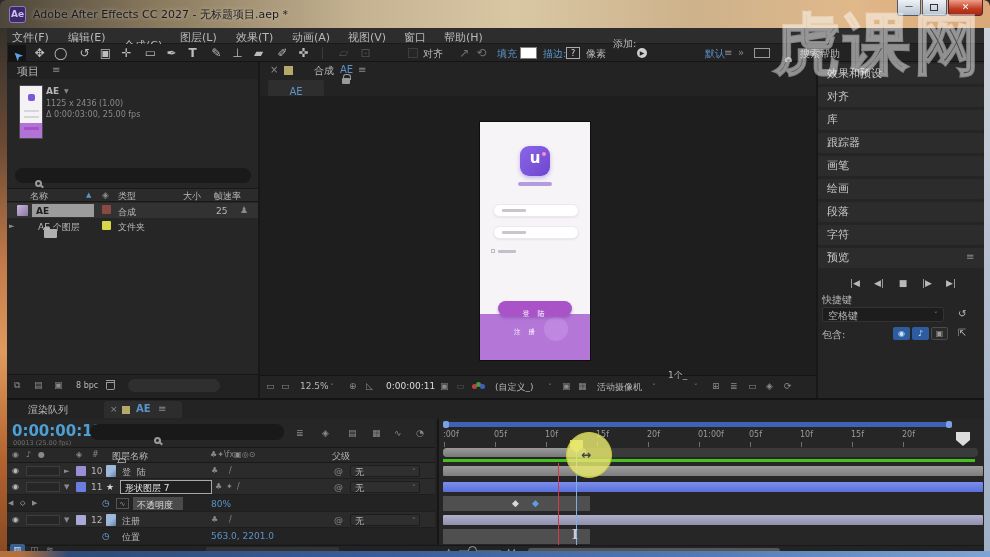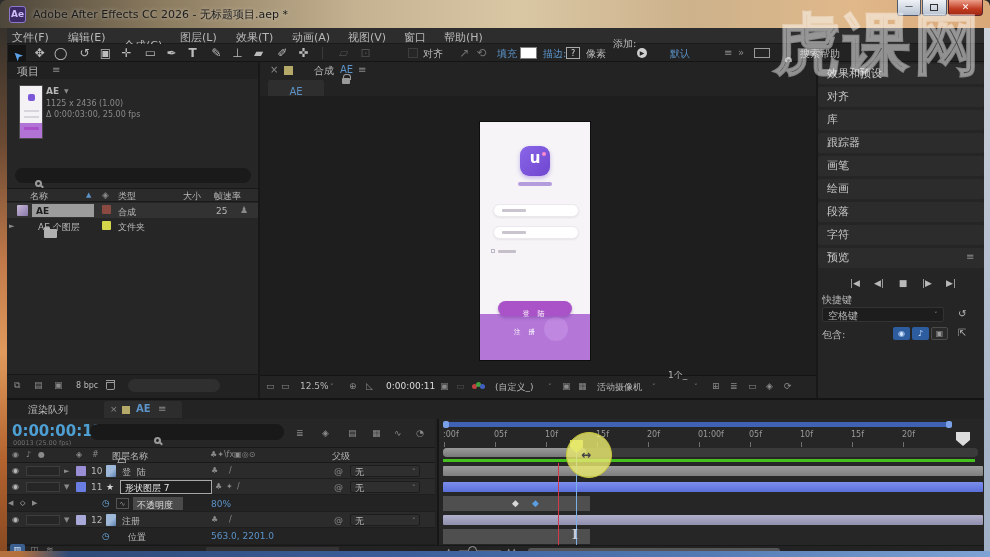--- a/index.html
+++ b/index.html
@@ -28,21 +28,21 @@
   .kdiam{font-size:9px;line-height:9px}
 </style>
 </head>
 <body>
 
 
 
 
 <div class="ab" style="left:0;top:0;width:990px;height:28px;background:linear-gradient(90deg,#4d463a,#8a7a5e 16%,#c4b291 36%,#d9c7a4 52%,#cdb28b 70%,#e0b88a 86%,#d9a878);border-radius:6px 6px 0 0"></div>
 <div class="ab" style="left:9px;top:6px;width:17px;height:17px;background:#3b2a66;border:1px solid #8a78c8;border-radius:3px;color:#cdbcf5;font-size:9px;font-weight:bold;text-align:center;line-height:15px">Ae</div>
-<div class="ab dk f11" style="left:33px;top:7px;text-shadow:0 0 4px rgba(255,255,255,0.55)">Adobe After Effects CC 2026 - 无标题项目.aep *</div>
+<div class="ab dk f11" style="left:33px;top:7px;text-shadow:0 0 4px rgba(255,255,255,0.55)">Adobe After Effects CC 2027 - 无标题项目.aep *</div>
 <div class="ab" style="left:897px;top:0;width:24px;height:16px;background:linear-gradient(#eef2f7,#b9c3d1);border:1px solid #50586a;border-top:none;border-radius:0 0 3px 3px;text-align:center;font-size:8px;color:#222;line-height:14px">—</div>
 <div class="ab" style="left:922px;top:0;width:25px;height:16px;background:linear-gradient(#eef2f7,#b9c3d1);border:1px solid #50586a;border-top:none;border-radius:0 0 3px 3px"></div>
 <div class="ab" style="left:930px;top:4px;width:8px;height:7px;border:1px solid #333"></div>
 <div class="ab" style="left:948px;top:0;width:35px;height:16px;background:linear-gradient(#eda08c,#c03a20 60%,#a02a14);border:1px solid #58222a;border-top:none;border-radius:0 0 4px 4px;text-align:center;color:#fff;font-size:9px;line-height:14px;font-weight:bold">✕</div>
 
 
 <div class="ab" style="left:0;top:28px;width:990px;height:16px;background:#2d2d2d;border-bottom:1px solid #1a1a1a"></div>
 <div class="ab g f11" style="left:12px;top:30px">文件(F)</div>
 <div class="ab g f11" style="left:68px;top:30px">编辑(E)</div>
 <div class="ab g f11" style="left:124px;top:38px">合成(C)</div>
@@ -76,21 +76,21 @@
 <span class="ab g f10" style="left:423px;top:47px">对齐</span>
 <span class="ab tool" style="left:455px;top:46px;color:#6f6f6f">↗</span>
 <span class="ab tool" style="left:472px;top:46px;color:#6f6f6f">⟲</span>
 <span class="ab blu f10" style="left:497px;top:47px">填充</span>
 <span class="ab sw" style="left:520px;top:47px;width:17px;height:12px"></span>
 <span class="ab blu f10" style="left:543px;top:47px">描边:</span>
 <span class="ab" style="left:566px;top:47px;width:14px;height:12px;border:1px solid #aaa;color:#ddd;font-size:8px;text-align:center;line-height:11px">?</span>
 <span class="ab g f10" style="left:586px;top:47px">像素</span>
 <span class="ab g f10" style="left:613px;top:37px">添加:</span>
 <span class="ab" style="left:637px;top:48px;width:10px;height:10px;border-radius:50%;background:#cfcfcf;color:#222;font-size:6px;text-align:center;line-height:10px">▶</span>
-<span class="ab blu f10" style="left:670px;top:47px">默认</span>
+<span class="ab blu f10" style="left:705px;top:47px">默认</span>
 <span class="ab g2 f10" style="left:724px;top:47px">≡</span>
 <span class="ab g2 f10" style="left:738px;top:47px">»</span>
 <span class="ab" style="left:754px;top:48px;width:16px;height:10px;border:1px solid #9a9a9a"></span>
 <span class="ab mag" style="left:785px;top:49px"></span>
 <span class="ab g f10" style="left:800px;top:47px">搜索帮助</span>
 
 
 <div class="ab" style="left:7px;top:62px;width:251px;height:336px;background:#262626"></div>
 <div class="ab" style="left:7px;top:62px;width:251px;height:17px;background:#212121"></div>
 <span class="ab g f11" style="left:17px;top:64px">项目</span>
@@ -312,21 +312,21 @@
 <span class="ab g f9 txt" style="left:122px;top:515px">注册</span>
 <span class="ab g2 f8" style="left:211px;top:515px">♣</span>
 <span class="ab g2 f8" style="left:229px;top:515px">/</span>
 <span class="ab g2 f9" style="left:334px;top:515px">@</span>
 <div class="ab" style="left:350px;top:514px;width:70px;height:12px;background:#2f2f2f;border:1px solid #1c1c1c;border-radius:2px"></div>
 <span class="ab g f9" style="left:355px;top:515px">无</span>
 <span class="ab chev" style="left:412px;top:517px">˅</span>
 
 
 <span class="ab f9" style="left:102px;top:531px;color:#6ca9dd">◷</span>
-<span class="ab g f9" style="left:128px;top:531px">位置</span>
+<span class="ab g f9" style="left:122px;top:531px">位置</span>
 <span class="ab blu f9" style="left:211px;top:531px">563.0, 2201.0</span>
 
 
 <div class="ab" style="left:7px;top:545px;width:977px;height:10px;background:#232323;border-top:1px solid #181818"></div>
 <span class="ab" style="left:10px;top:544px;width:15px;height:12px;background:#3a5f8f;border-radius:2px;color:#dce8f8;font-size:8px;text-align:center;line-height:12px">▥</span>
 <span class="ab g2 f9" style="left:30px;top:545px">◫</span>
 <span class="ab g2 f9" style="left:46px;top:545px">≋</span>
 <div class="ab" style="left:205px;top:546px;width:135px;height:11px;background:#333;border:1px solid #222;border-radius:2px;text-align:center"><span class="g f8" style="line-height:9px">切换开关/模式</span></div>
 
 

